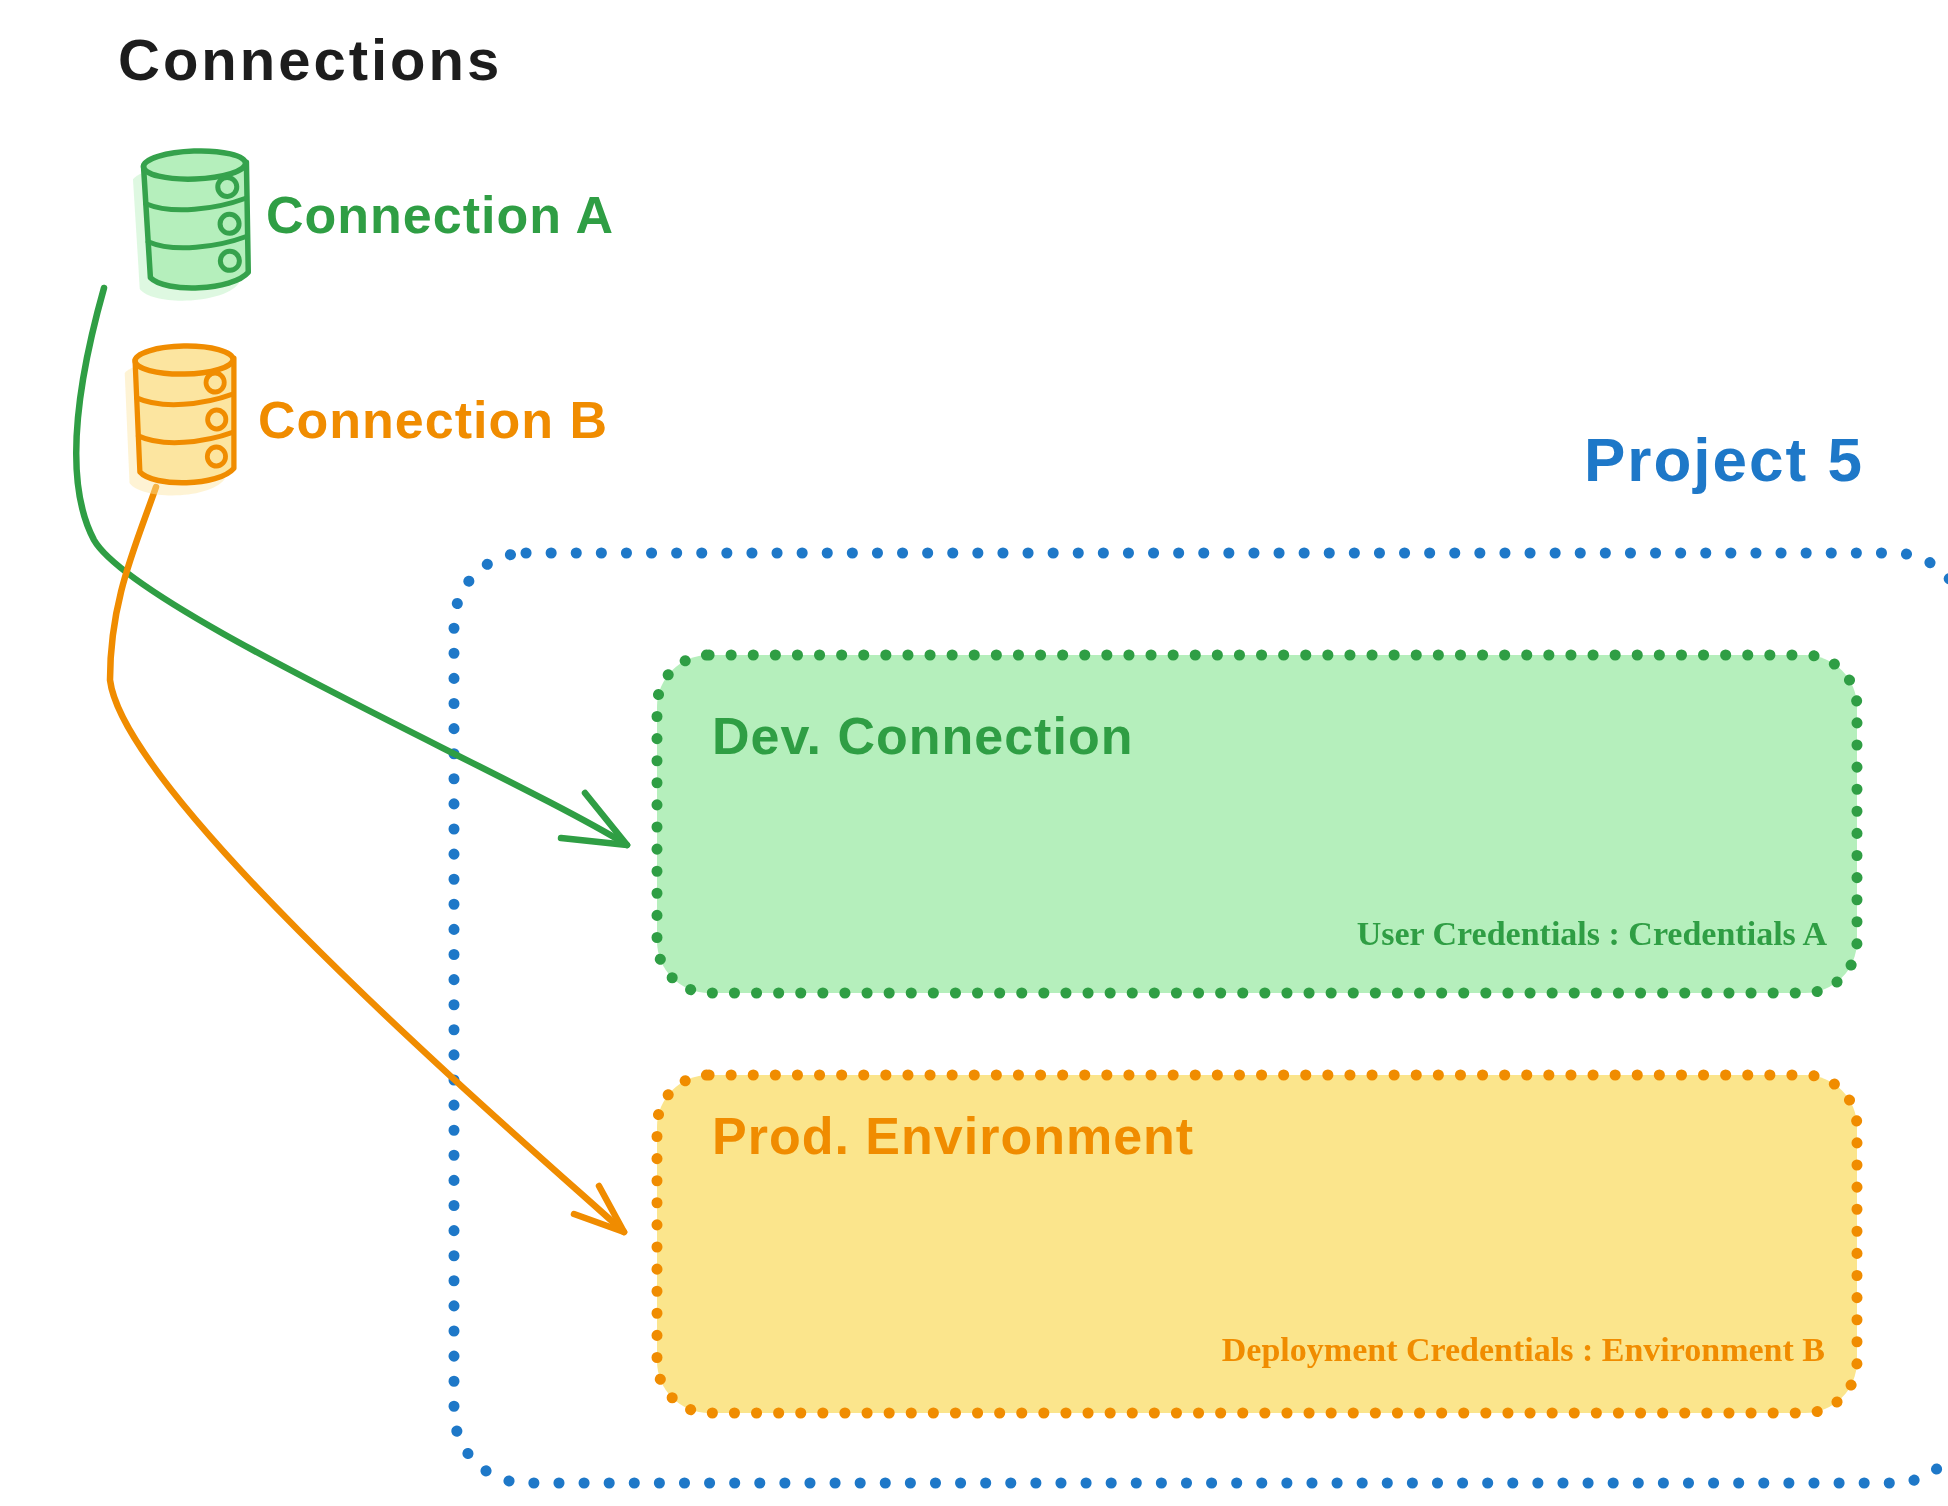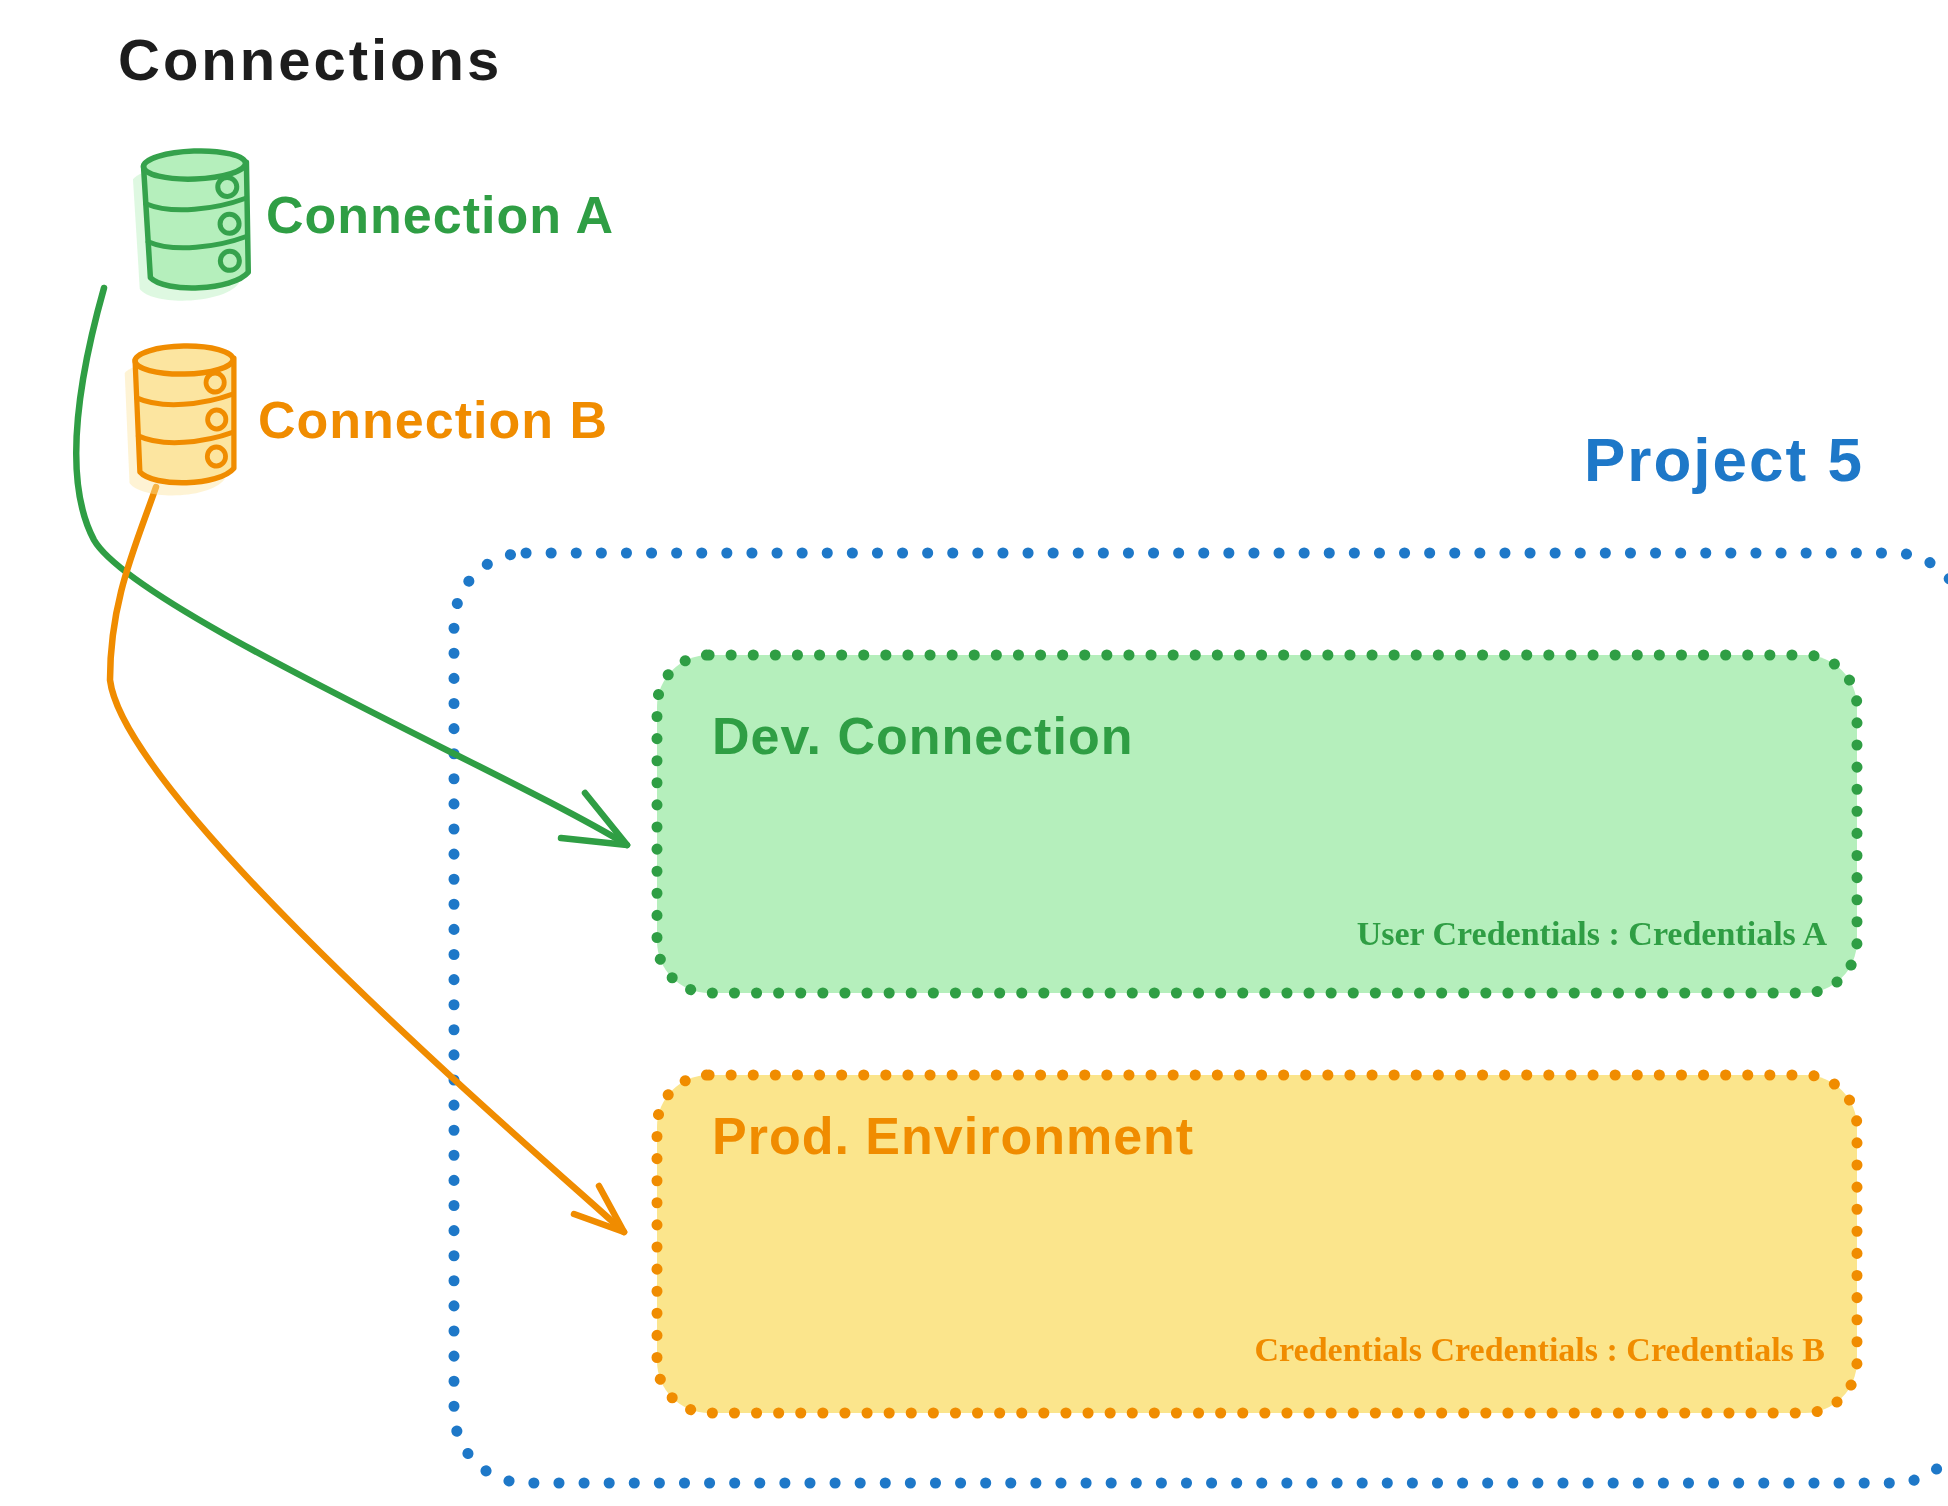--- a/index.html
+++ b/index.html
@@ -85,14 +85,14 @@
   <div class="abs hand conn-label conn-b">Connection B</div>
 
   <div class="abs hand project-label">Project 5</div>
 
   <div class="abs hand env-title dev-title">Dev. Connection</div>
 
   <div class="abs mono dev-creds">User Credentials : Credentials A</div>
 
   <div class="abs hand env-title prod-title">Prod. Environment</div>
 
-  <div class="abs mono prod-creds">Credentials Credentials : Credentials B</div>
+  <div class="abs mono prod-creds">Deployment Credentials : Environment B</div>
 </div>
 
 </body></html>

